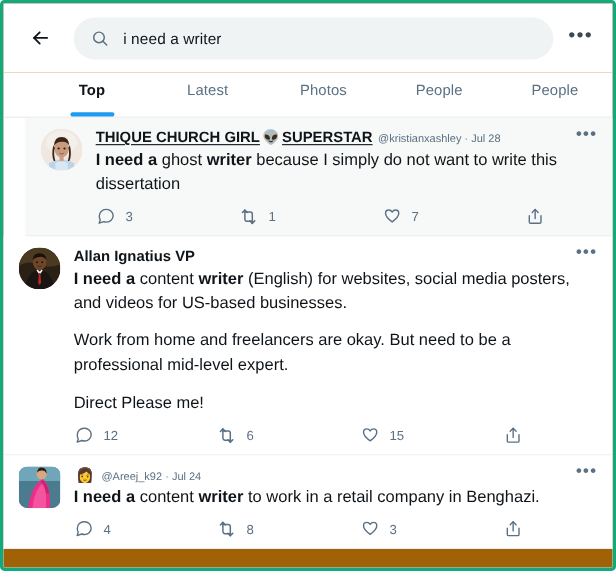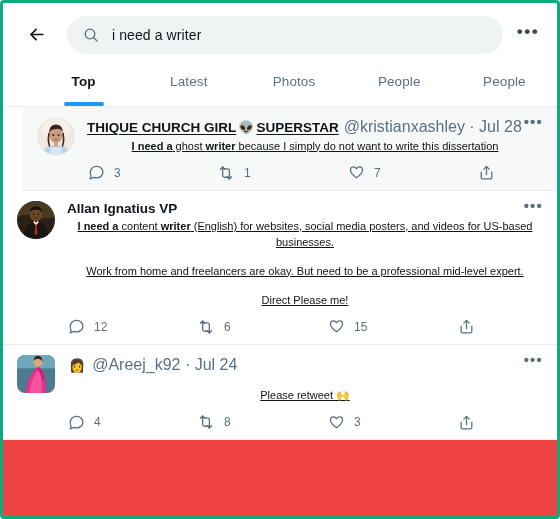--- a/index.html
+++ b/index.html
@@ -19,23 +19,22 @@
     background: #ffffff;
     border: 3px solid #12a97f;
     border-radius: 4px;
     overflow: hidden;
   }
 
   .inner {
     position: relative;
     width: 100%;
     height: 100%;
-    background: #ef4444;
+    background: #a16207;
     overflow: hidden;
-    text-align: center;
   }
 
   
   .topbar {
     display: flex;
     align-items: center;
     height: 63px;
     padding: 0 14px 0 16px;
     background: #ffffff;
   }
@@ -166,45 +165,44 @@
   }
   .display-name {
     font-size: 13.5px;
     font-weight: 700;
     color: #0f1419;
     white-space: nowrap;
   }
   .display-name.underlined { text-decoration: underline; text-underline-offset: 2px; }
   .name-emoji { font-size: 13px; padding: 0 2px; }
   .handle-date {
-    font-size: 16px;
+    font-size: 10px;
     color: #5b7083;
     font-weight: 400;
     white-space: nowrap;
     margin-left: 5px;
   }
   .tweet-menu {
     position: absolute;
     top: -2px;
     right: 0;
     color: #5b7083;
     font-size: 15px;
     line-height: 1;
     letter-spacing: 1.2px;
     font-weight: 700;
     cursor: pointer;
   }
 
   .tweet-text {
-    font-size: 11px;
+    font-size: 15px;
     color: #0f1419;
     line-height: 1.45;
     margin-top: 1px;
     word-wrap: break-word;
-    text-decoration: underline;
   }
   .tweet-text b { font-weight: 700; }
   .tweet-text .para { margin-top: 13px; }
   .tweet-text .para.first { margin-top: 0; }
 
   
   .actions {
     display: flex;
     align-items: center;
     margin-top: 9px;
@@ -432,21 +430,21 @@
     <path d="M22 13 Q28 16 29 26 L26 26 Q25 18 21 15 Z" fill="#c9226f"></path>
   </svg>
     </div>
     <div class="tweet-body">
       <div class="tweet-head">
         <span class="name-emoji">👩</span>
         <span class="handle-date">@Areej_k92 · Jul 24</span>
       </div>
       <div class="tweet-menu">•••</div>
       <div class="tweet-text">
-              <div class="para"><span>Please retweet 🙌</span></div>
+        <div class="para first"><b>I need a</b><span> content </span><b>writer</b><span> to work in a retail company in Benghazi.</span></div>
       </div>
       <div class="actions">
         <div class="action reply">
           <span class="icon">
                   <svg width="17" height="17" viewBox="0 0 24 24" fill="none" stroke="#5b7083" stroke-width="1.8" stroke-linecap="round" stroke-linejoin="round">
                     <path d="M21 11.5a8.4 8.4 0 0 1-8.5 8.2 9 9 0 0 1-3.6-.7L3 21l1.4-4.1A8 8 0 0 1 3.3 11.5 8.4 8.4 0 0 1 11.8 3.3h.7A8.4 8.4 0 0 1 21 11.5z"></path>
                   </svg>
                 </span>
           <span class="count">4</span>
         </div>

